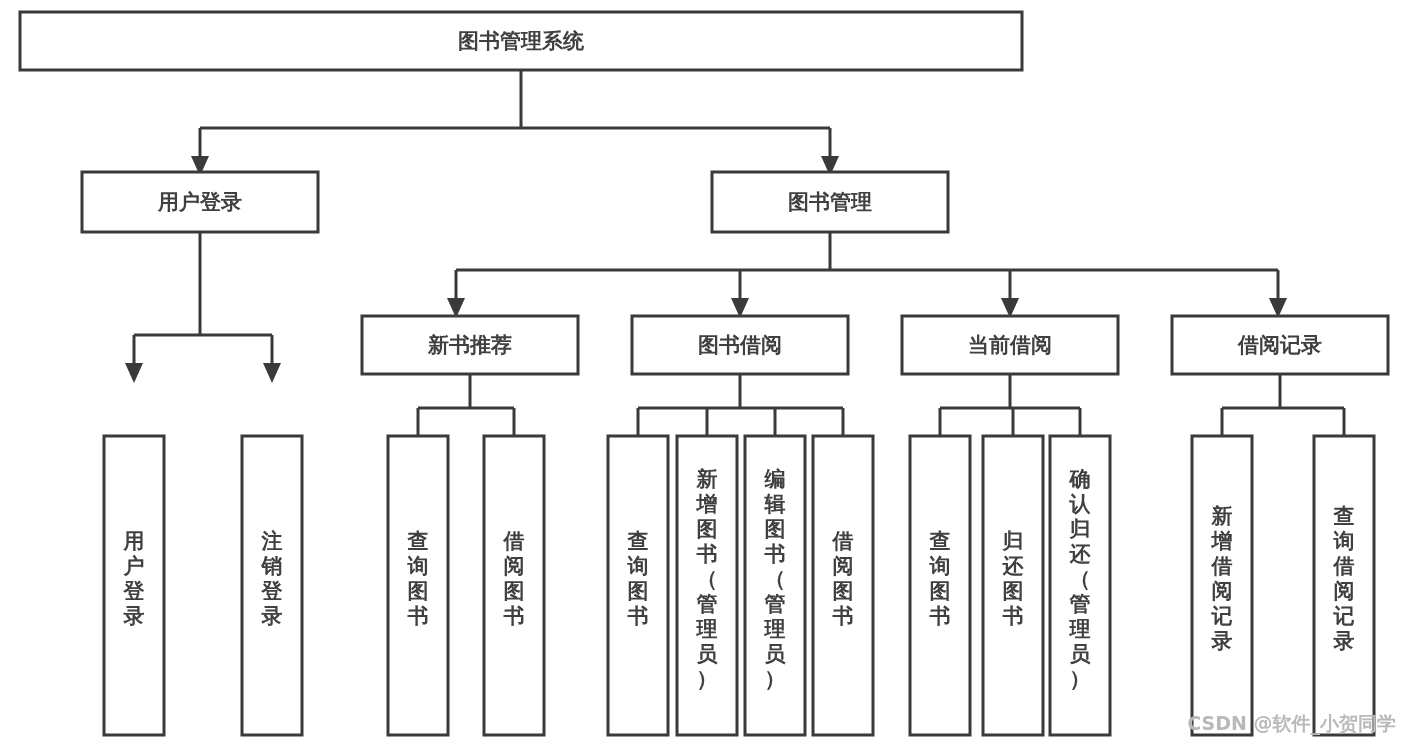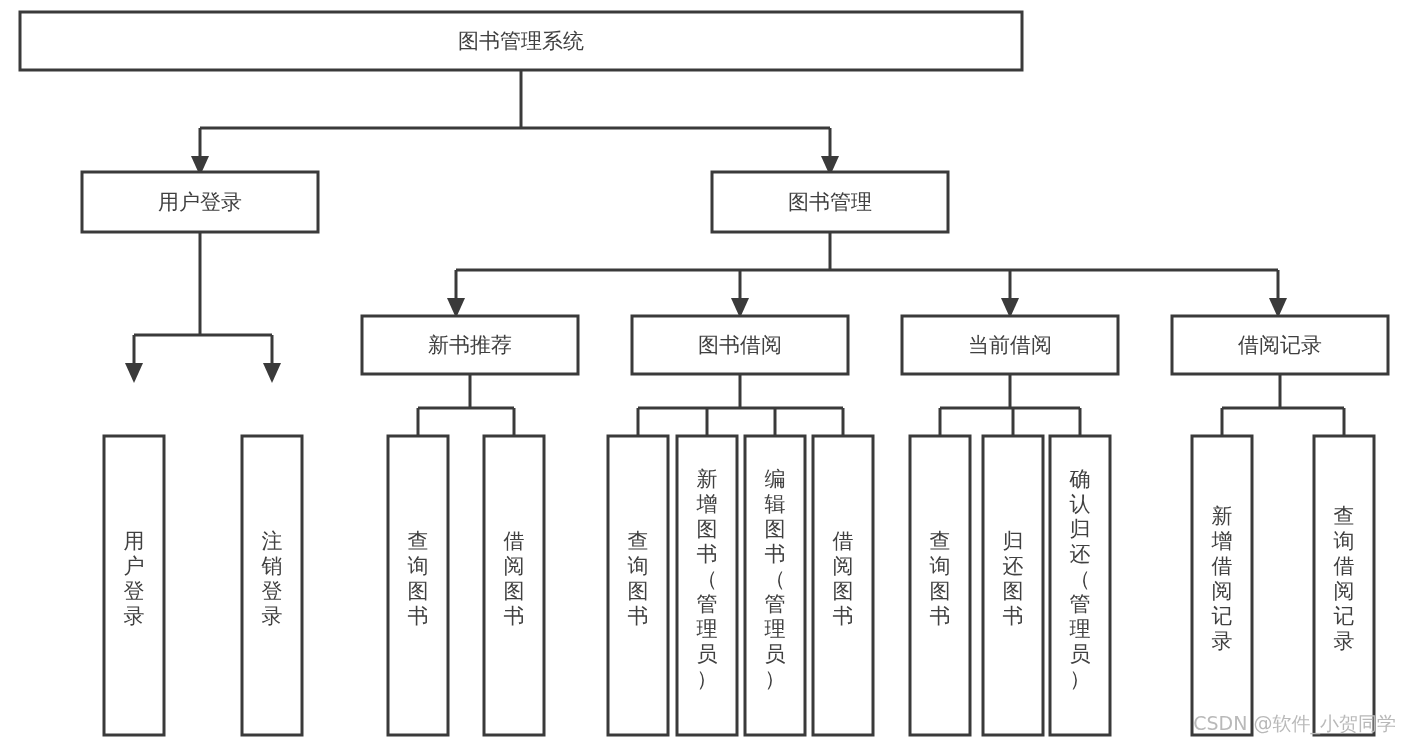--- a/index.html
+++ b/index.html
@@ -10,20 +10,21 @@
   }
   body {
     font-family: "DejaVu Sans", "Liberation Sans", sans-serif;
   }
   #diagram-root {
     position: relative;
     width: 1405px;
     height: 747px;
     background: #ffffff;
     overflow: hidden;
+    font-weight: bold;
   }
   svg.diagram-canvas {
     position: absolute;
     top: 0;
     left: 0;
     width: 1405px;
     height: 747px;
   }
   .node-box {
     fill: #ffffff;

